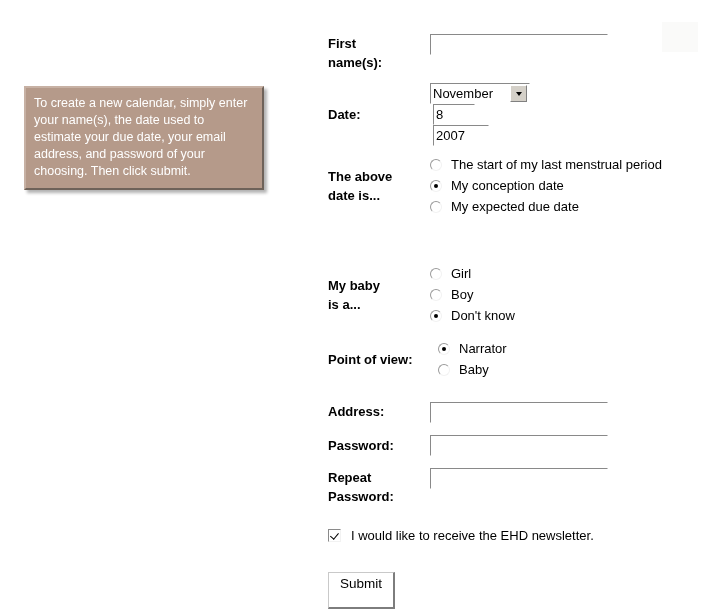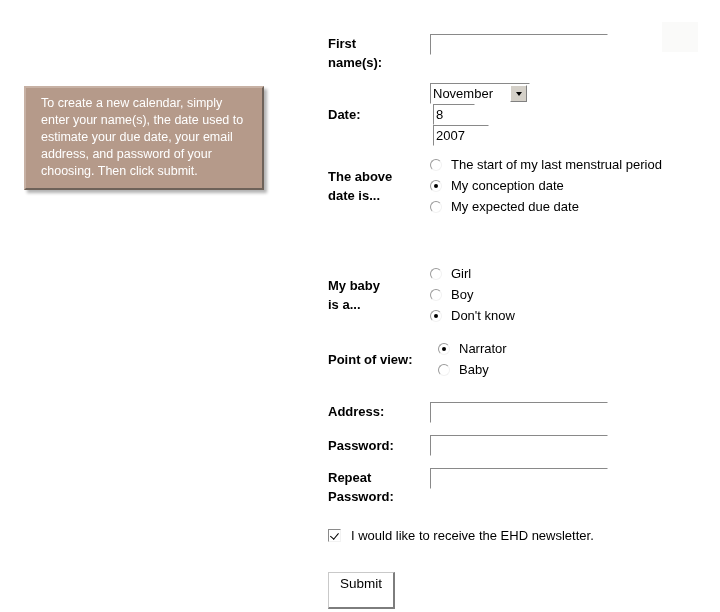--- a/index.html
+++ b/index.html
@@ -24,21 +24,21 @@
     left: 24px;
     top: 86px;
     width: 240px;
     box-sizing: border-box;
     background: #b59a8a;
     border-top: 2px solid #c7b1a4;
     border-left: 2px solid #c7b1a4;
     border-right: 2px solid #6e6259;
     border-bottom: 2px solid #6e6259;
     box-shadow: 3px 3px 3px rgba(0,0,0,0.30);
-    padding: 7px 8px 8px 15px;
+    padding: 7px 8px 8px 8px;
     color: #ffffff;
     font-size: 12.5px;
     line-height: 17px;
   }
 
   
   .form {
     position: absolute;
     left: 328px;
     top: 0;

